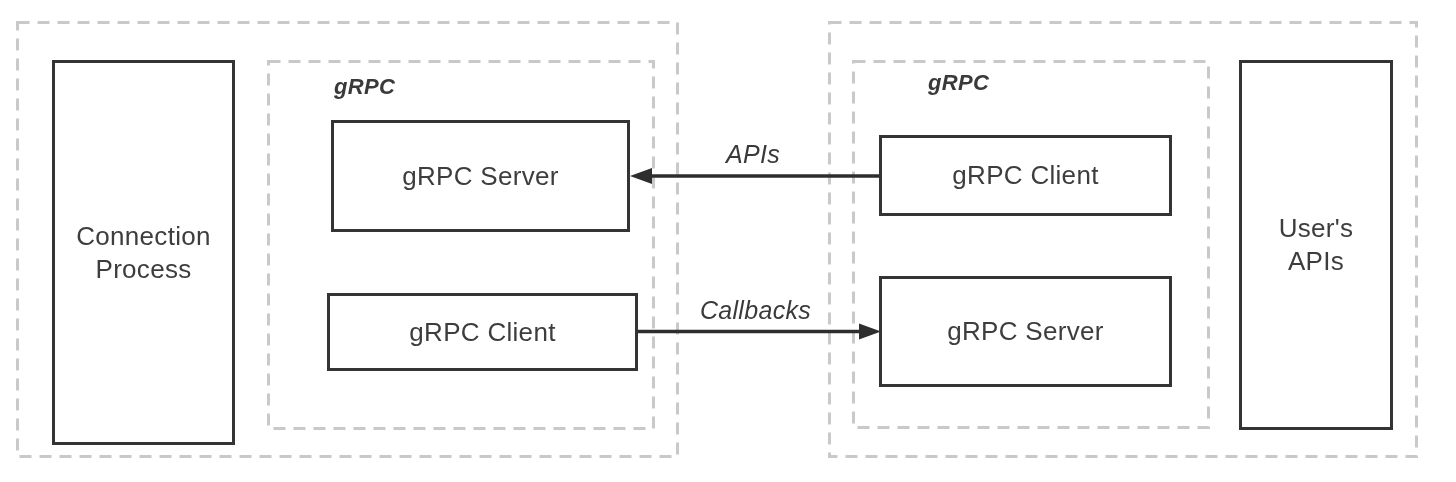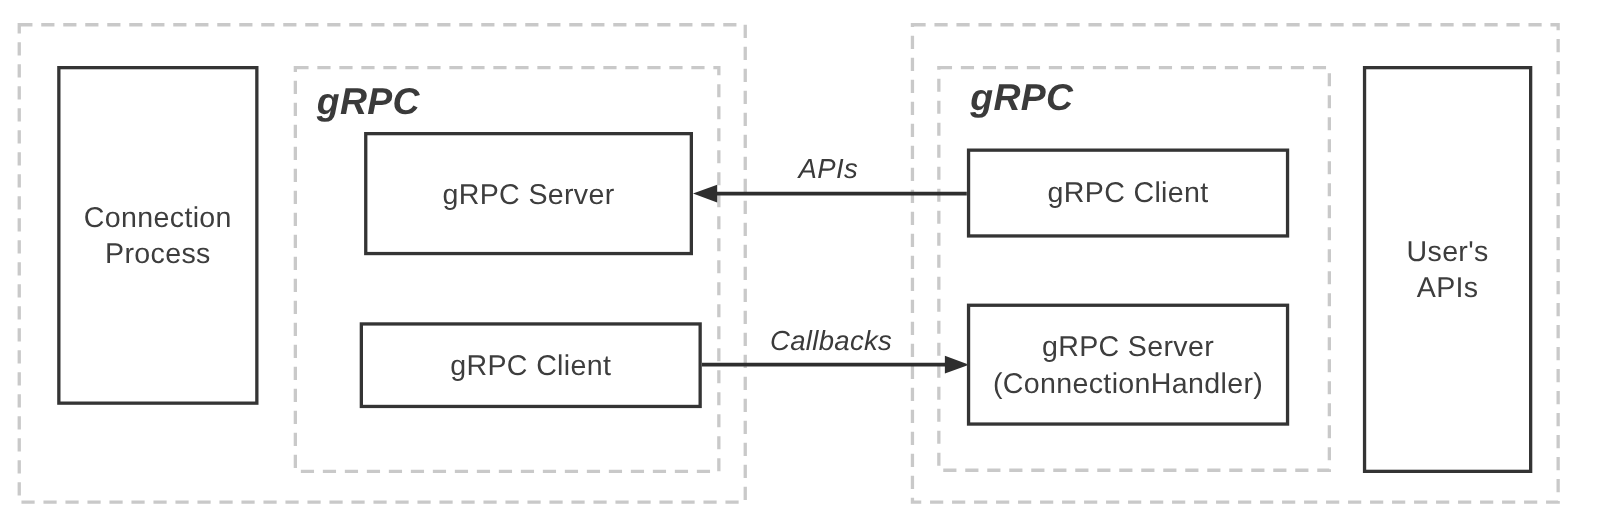--- a/index.html
+++ b/index.html
@@ -29,33 +29,34 @@
     border: 3.5px solid #343434;
     background: #ffffff;
     display: flex;
     align-items: center;
     justify-content: center;
     text-align: center;
     font-size: 26px;
     line-height: 33px;
     letter-spacing: 0.3px;
   }
-  .box-connection-process { left: 52px;  top: 60px;  width: 183px; height: 308px; justify-content: center; }
+  .box-connection-process { left: 52px;  top: 60px;  width: 183px; height: 385px; justify-content: center; }
   .box-server-adapter     { left: 331px; top: 120px; width: 299px; height: 112px; }
   .box-client-left        { left: 327px; top: 293px; width: 311px; height: 78px;  }
   .box-client-right       { left: 879px; top: 135px; width: 293px; height: 81px;  }
   .box-server-handler     { left: 879px; top: 276px; width: 293px; height: 111px; }
   .box-users-code         { left: 1239px; top: 60px; width: 154px; height: 370px; padding: 0 10px; }
   .group-label {
     position: absolute;
-    font-size: 34px;
+    font-size: 22px;
     font-weight: 700;
     font-style: italic;
     letter-spacing: 0.3px;
     color: #3a3a3a;
+    margin-left: 46px;
   }
   .group-label-left  { left: 288px; top: 74px; }
   .group-label-right { left: 882px; top: 70px; }
   .arrow-label {
     position: absolute;
     font-size: 25px;
     font-style: italic;
     letter-spacing: 0.3px;
     text-align: center;
     color: #3a3a3a;
@@ -103,21 +104,20 @@
     <span>gRPC Client</span>
   </div>
 
   <div class="solid-box box-client-right">
     <span>gRPC Client</span>
   </div>
 
   <div class="solid-box box-server-handler">
     <span>
       <span style="display:block">gRPC Server</span>
-      <span style="display:block">(ConnectionHandler)</span>
     </span>
   </div>
 
   <div class="solid-box box-users-code">
     <span>User's APIs</span>
   </div>
 
   <div class="arrow-label arrow-label-callbacks">Callbacks</div>
 
   <div class="arrow-label arrow-label-apis">APIs</div>

